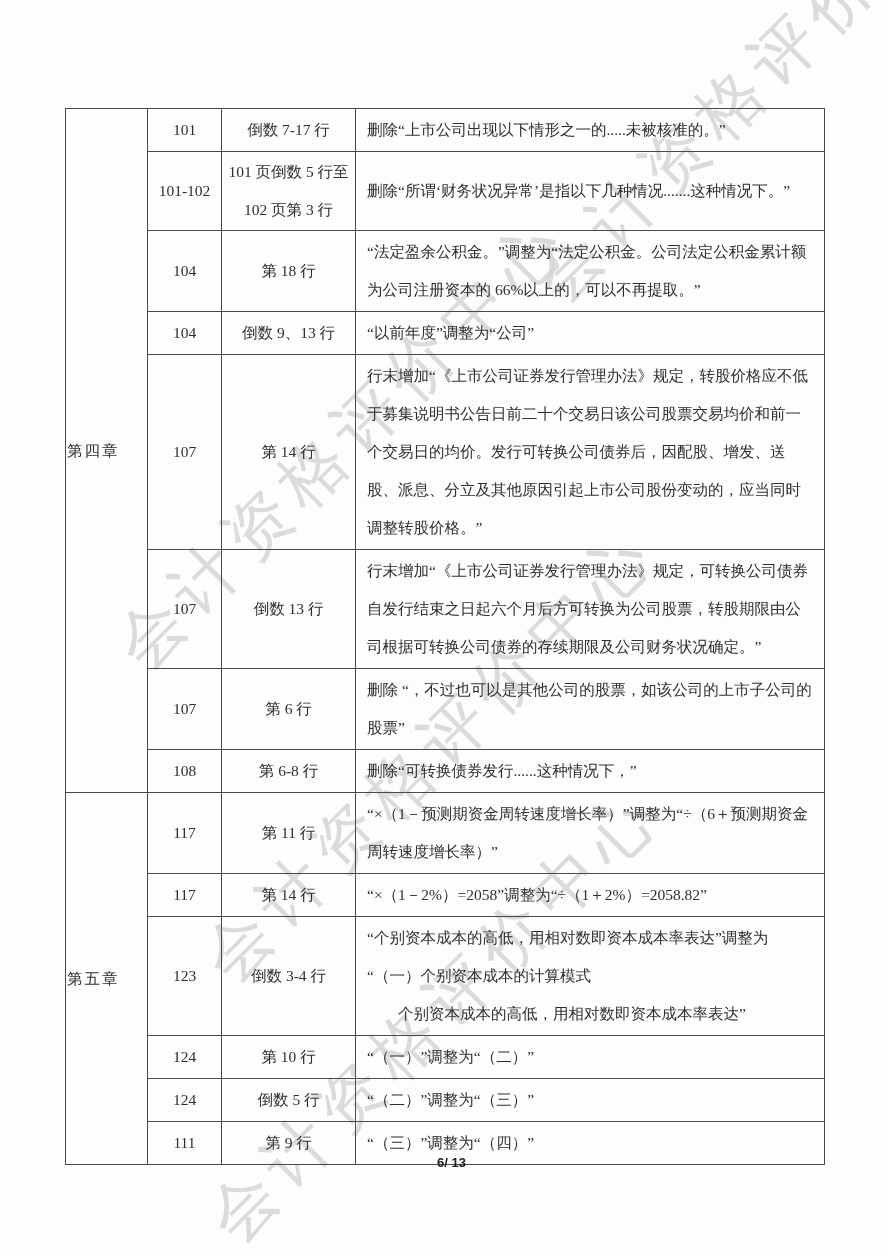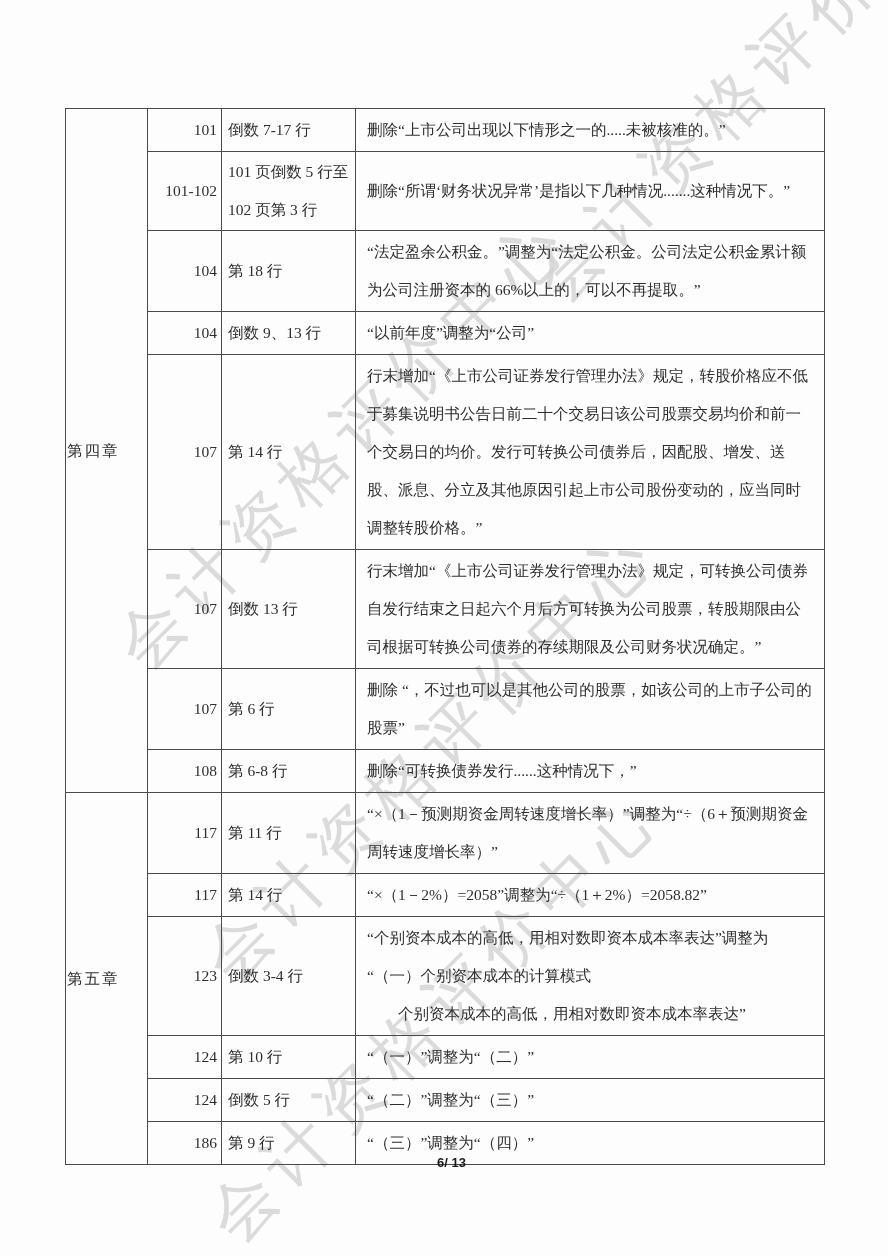--- a/index.html
+++ b/index.html
@@ -61,27 +61,27 @@
     vertical-align: middle;
     background: transparent;
   }
   td.chapter-cell {
     width: 82px;
     text-align: left;
     letter-spacing: 2px;
   }
   td.page-cell {
     width: 74px;
-    text-align: right;
+    text-align: center;
     padding: 1px 4px;
     font-family: "Liberation Serif", "DejaVu Serif", serif;
   }
   td.line-cell {
     width: 134px;
-    text-align: left;
+    text-align: center;
     padding: 1px 6px;
     word-break: break-all;
   }
   td.content-cell {
     text-align: left;
     padding: 2px 12px 2px 11px;
     word-break: break-all;
     white-space: pre-line;
   }
   
@@ -182,21 +182,21 @@
           <td class="page-cell">124</td>
           <td class="line-cell">第 10 行</td>
           <td class="content-cell">“（一）”调整为“（二）”</td>
         </tr>
         <tr>
           <td class="page-cell">124</td>
           <td class="line-cell">倒数 5 行</td>
           <td class="content-cell">“（二）”调整为“（三）”</td>
         </tr>
         <tr>
-          <td class="page-cell">186</td>
+          <td class="page-cell">111</td>
           <td class="line-cell">第 9 行</td>
           <td class="content-cell">“（三）”调整为“（四）”</td>
         </tr>
       </tbody>
   </table>
 
   <div class="footer">6/ 13</div>
 
 </div>
 

